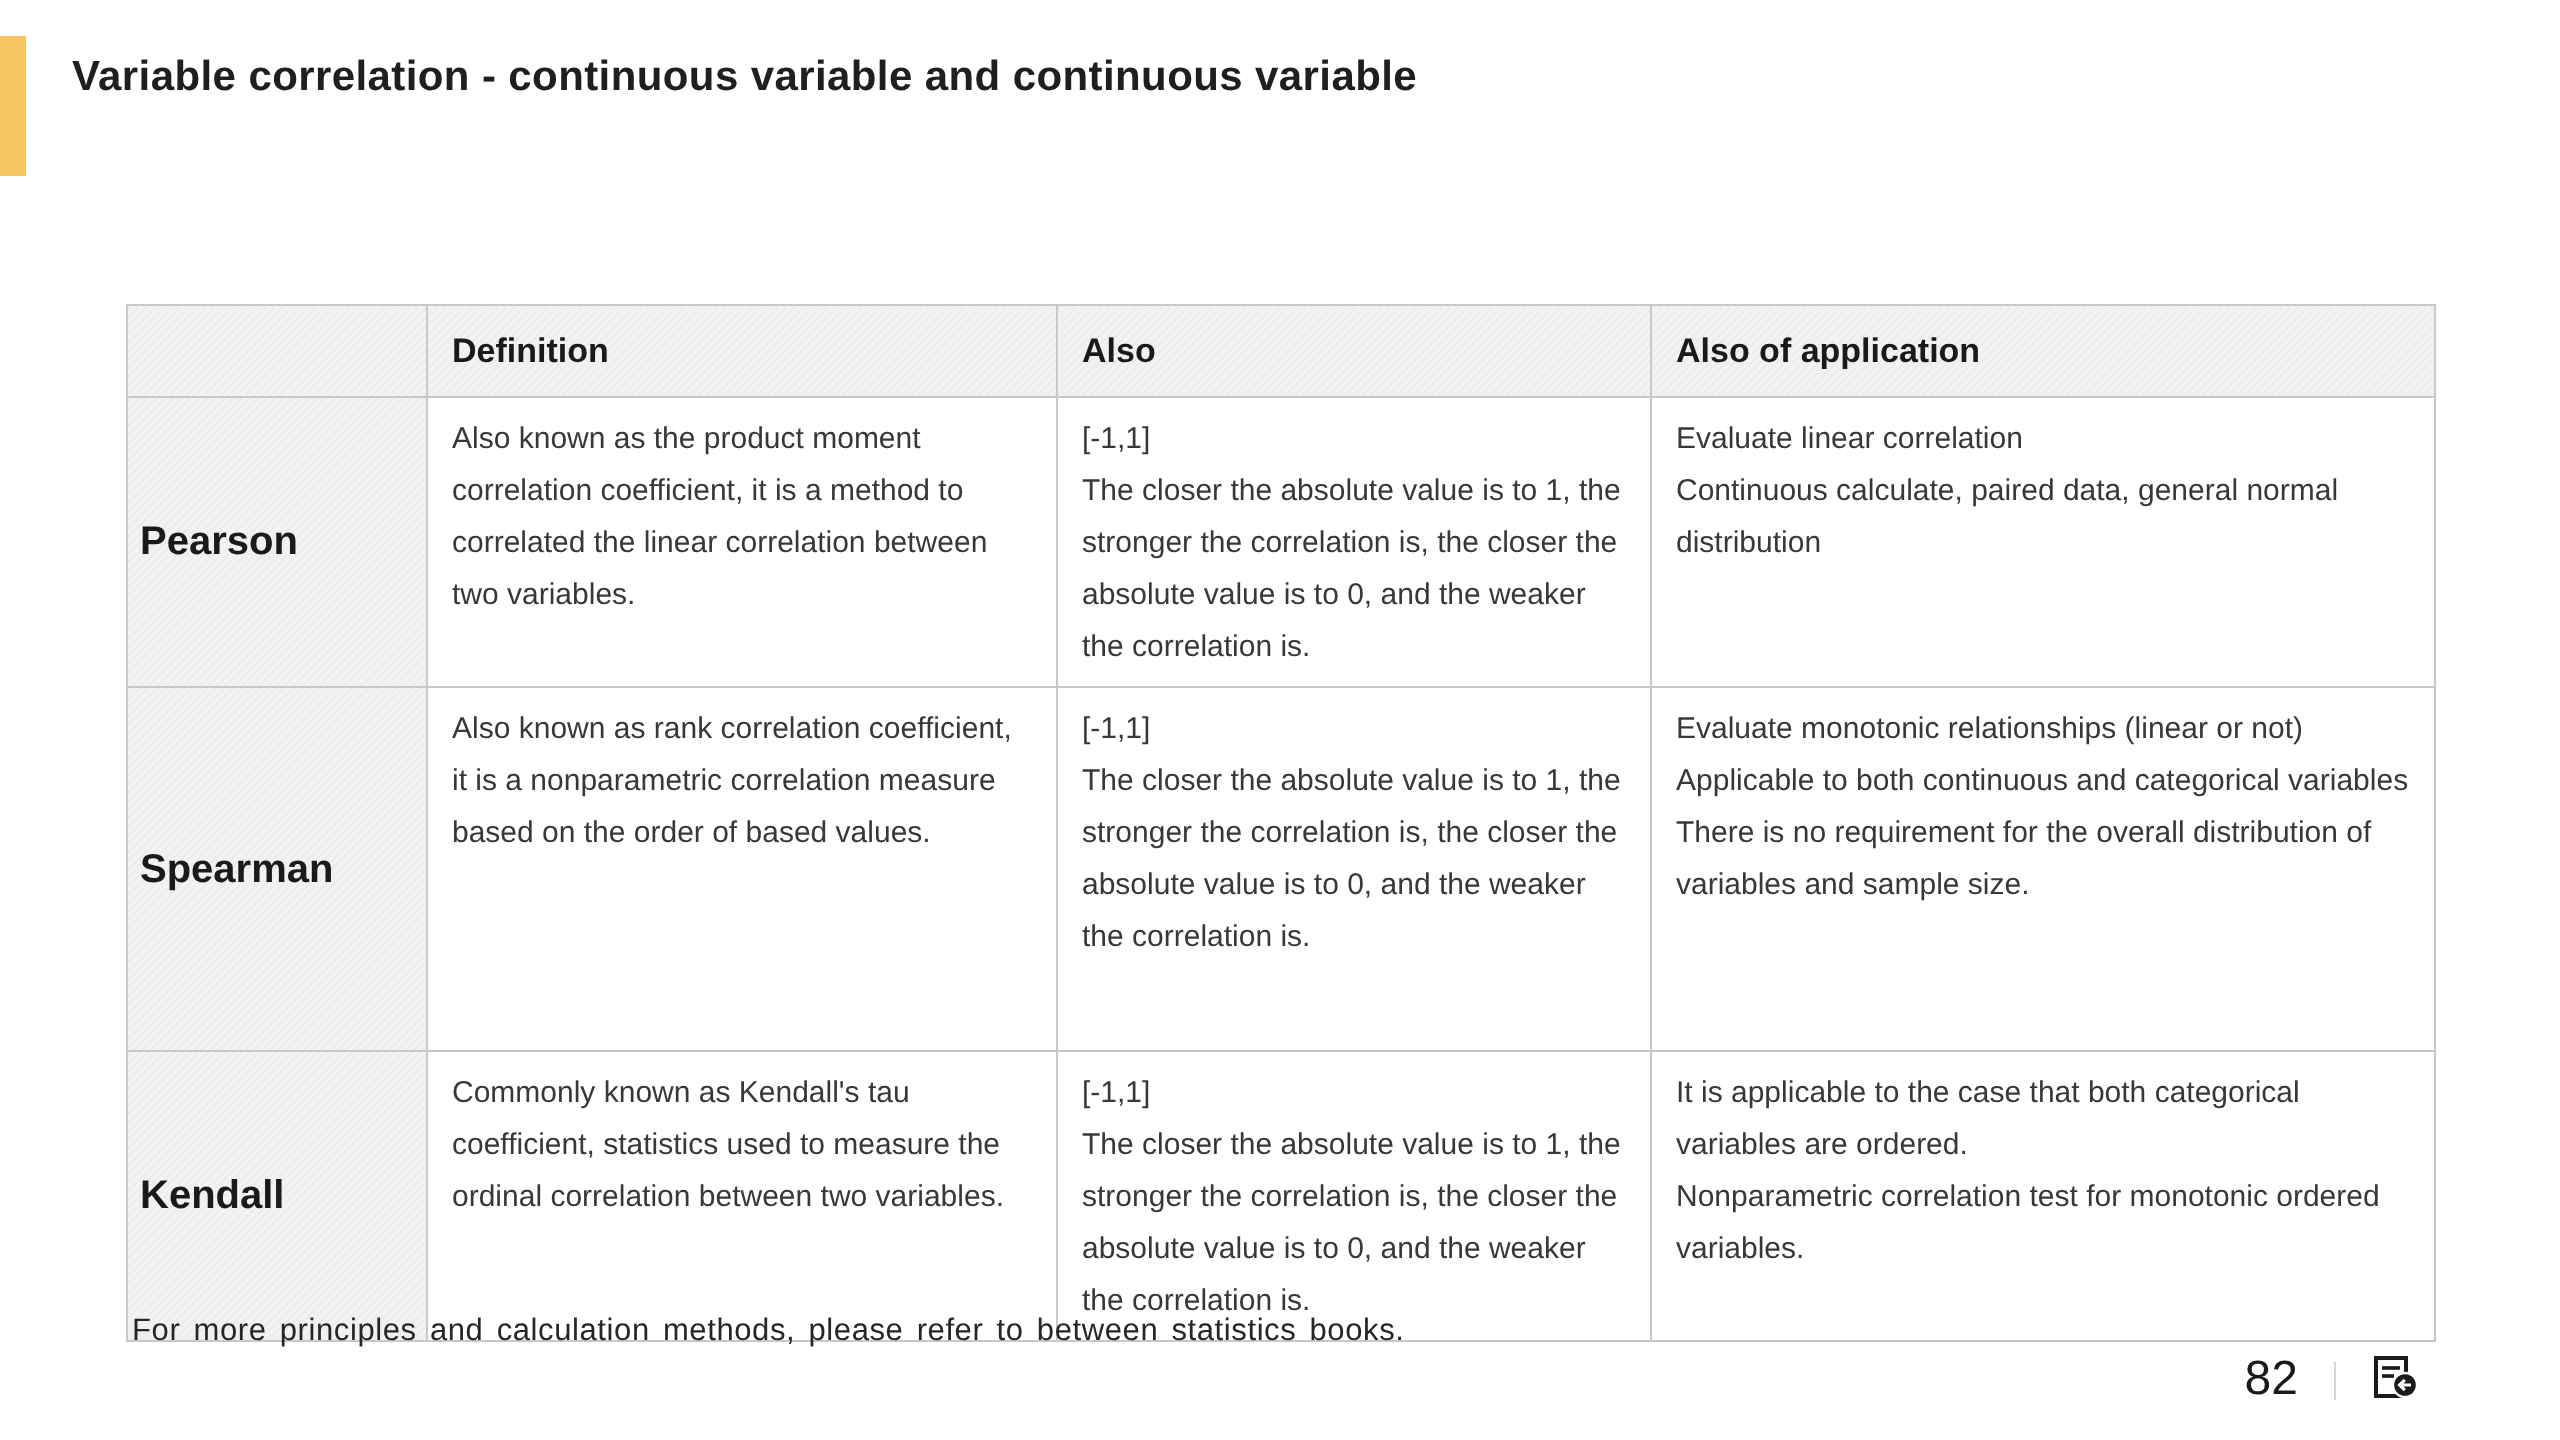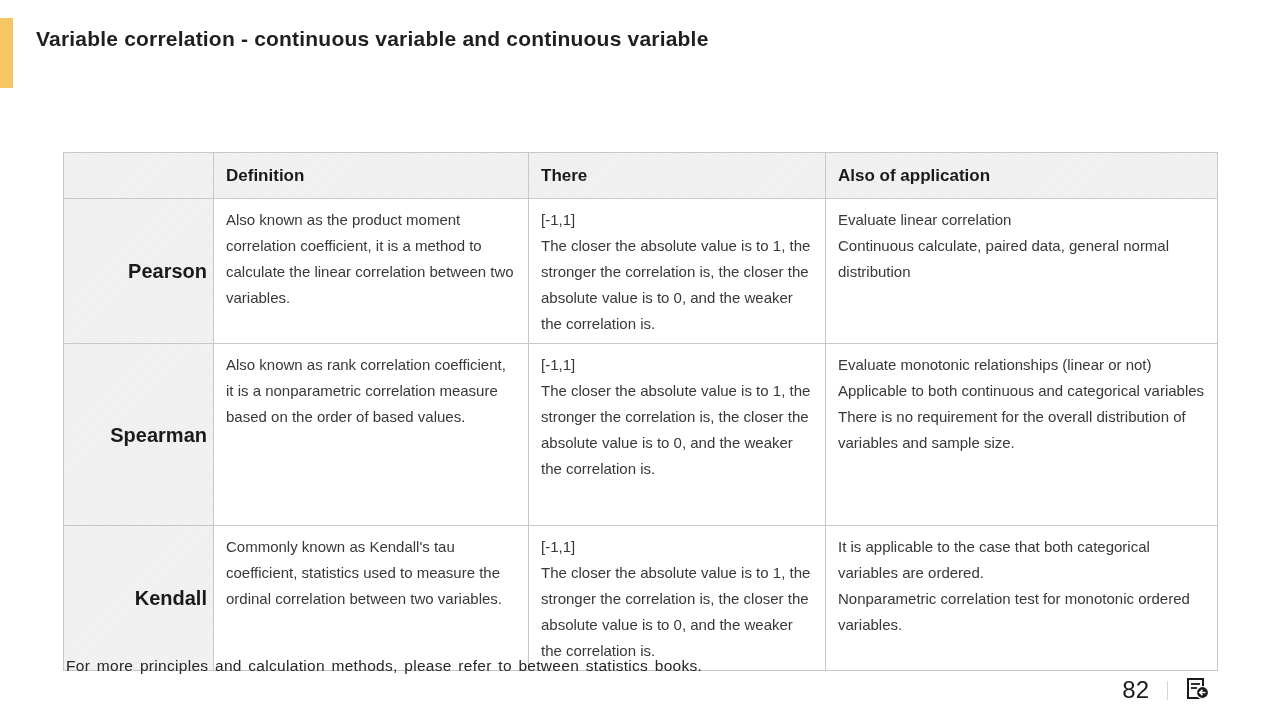--- a/index.html
+++ b/index.html
@@ -58,21 +58,21 @@
   .corr-table td {
     vertical-align: top;
     padding: 8px 12px 6px 12px;
     font-size: 15px;
     line-height: 26px;
     color: #383838;
   }
   .corr-table td.name-cell {
     background-color: #f2f2f2;
     background-image: repeating-linear-gradient(135deg, rgba(0,0,0,0.025) 0 1px, transparent 1px 3px);
-    text-align: right;
+    text-align: left;
     vertical-align: middle;
     font-weight: bold;
     font-size: 20px;
     color: #1a1a1a;
     padding: 0 6px;
   }
   .pre-line { white-space: pre-line; }
   tr.row-pearson  { height: 138px; }
   tr.row-spearman { height: 182px; }
   tr.row-kendall  { height: 140px; }
@@ -121,28 +121,28 @@
       <colgroup>
         <col class="c-name">
           <col class="c-def">
           <col class="c-val">
           <col class="c-scope">
       </colgroup>
       <thead>
         <tr>
           <th></th>
           <th>Definition</th>
-          <th>There</th>
+          <th>Also</th>
           <th>Also of application</th>
         </tr>
       </thead>
       <tbody>
         <tr class="row-pearson">
           <td class="name-cell">Pearson</td>
-          <td class="pre-line">Also known as the product moment correlation coefficient, it is a method to calculate the linear correlation between two variables.</td>
+          <td class="pre-line">Also known as the product moment correlation coefficient, it is a method to correlated the linear correlation between two variables.</td>
           <td class="pre-line">[-1,1]
 The closer the absolute value is to 1, the stronger the correlation is, the closer the absolute value is to 0, and the weaker the correlation is.</td>
           <td class="pre-line">Evaluate linear correlation
 Continuous calculate, paired data, general normal distribution</td>
         </tr>
         <tr class="row-spearman">
           <td class="name-cell">Spearman</td>
           <td class="pre-line">Also known as rank correlation coefficient, it is a nonparametric correlation measure based on the order of based values.</td>
           <td class="pre-line">[-1,1]
 The closer the absolute value is to 1, the stronger the correlation is, the closer the absolute value is to 0, and the weaker the correlation is.</td>

